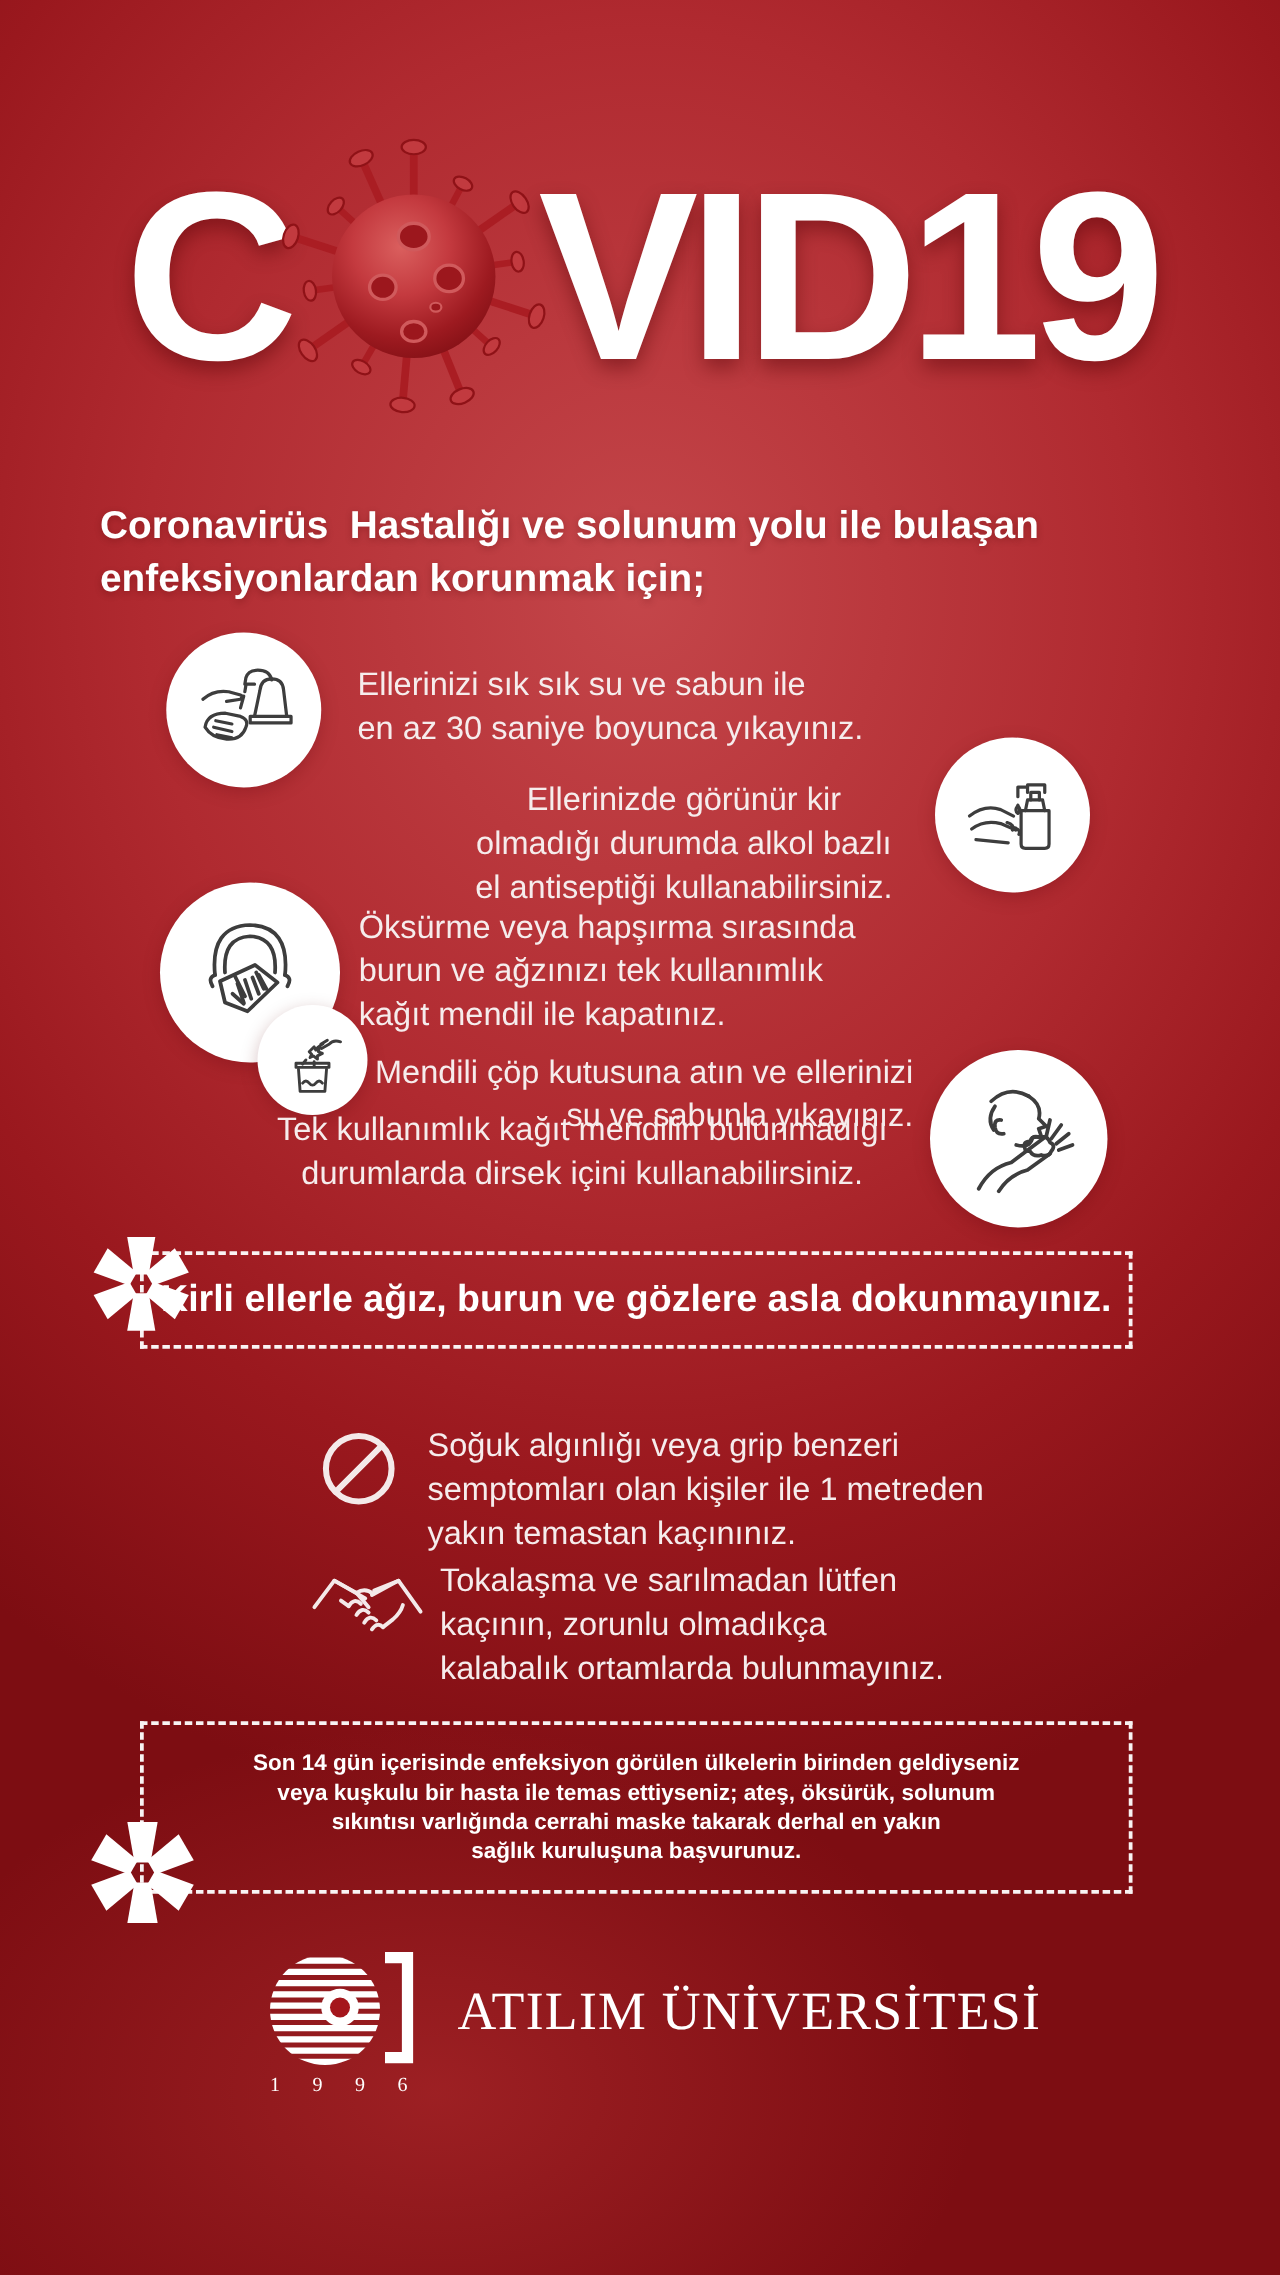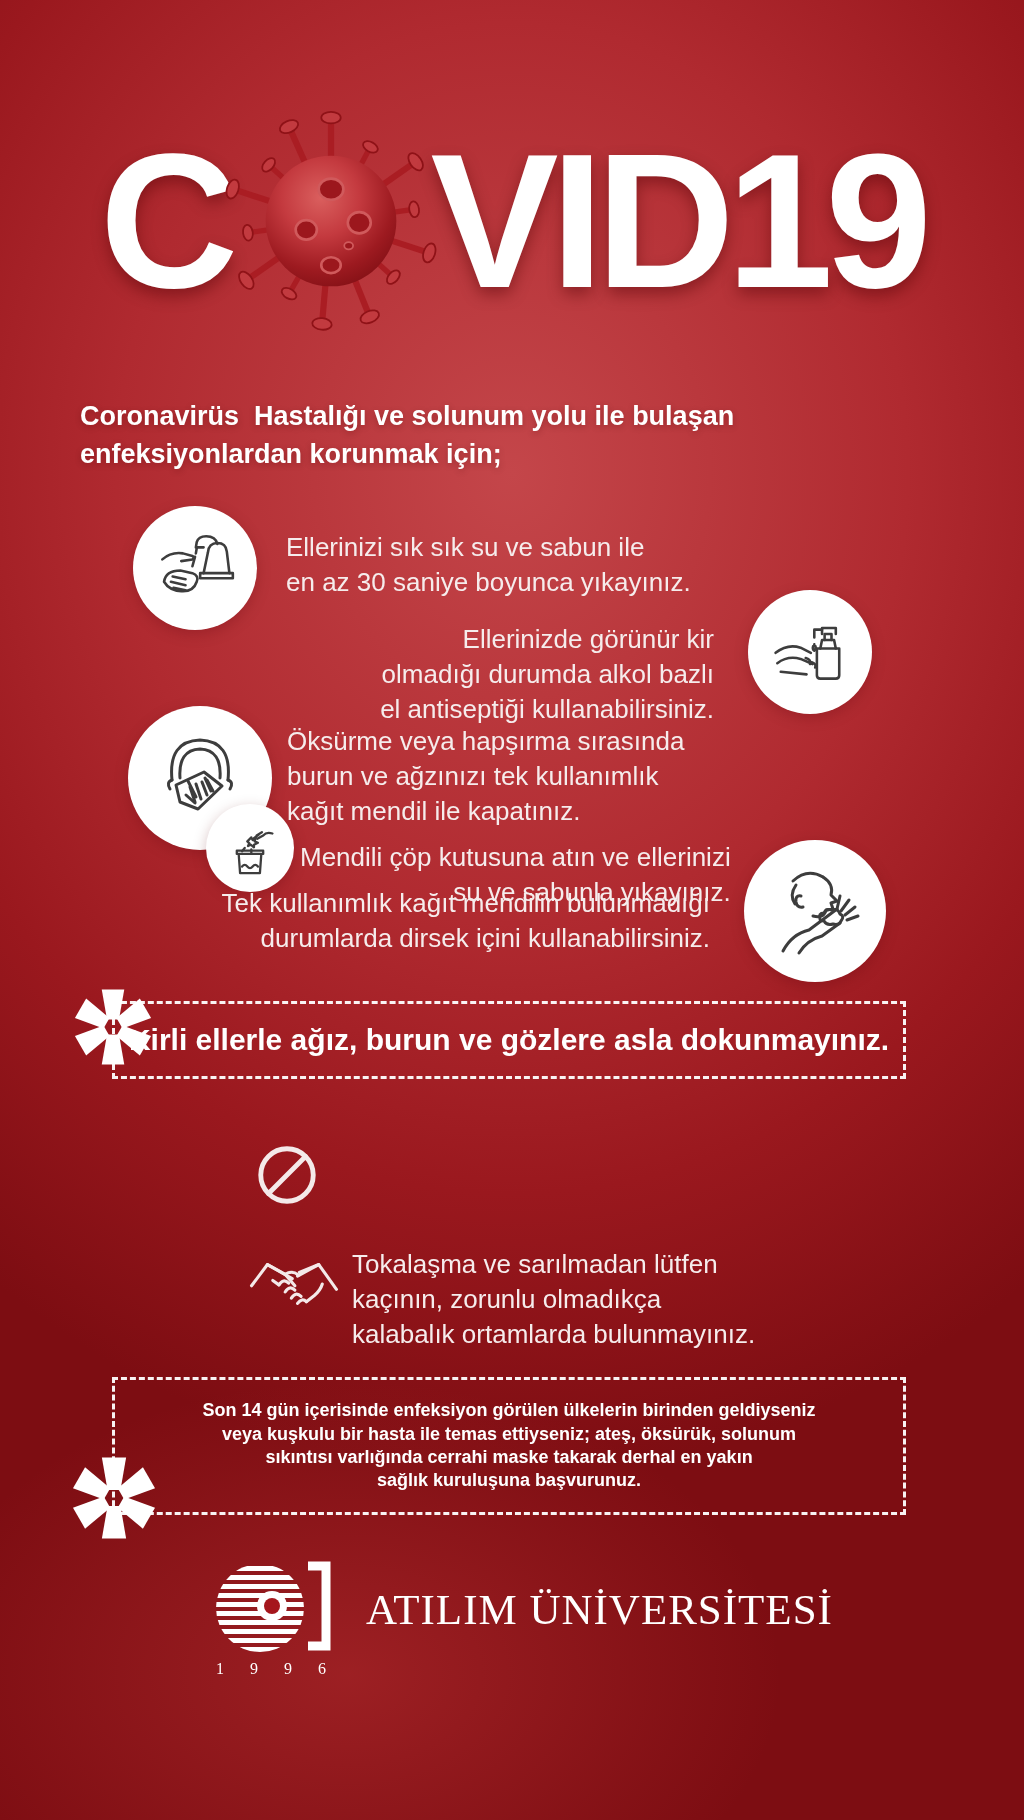--- a/index.html
+++ b/index.html
@@ -11,24 +11,24 @@
       radial-gradient(880px 1000px at 50% 26%, #c4464a 0%, #b02a30 45%, #9a181e 72%, #7d0d12 100%);
   }
   .abs{position:absolute;}
   .pre{white-space:pre-line;}
   
   .title-row{top:96px;left:0;right:0;height:250px;display:flex;justify-content:center;align-items:center;}
   .title-txt{font-size:192px;font-weight:bold;color:#fff;line-height:1;letter-spacing:-8px;
     text-shadow:0 7px 16px rgba(80,0,5,.45);}
   .virus-wrap{width:212px;height:250px;margin:0 -6px;flex:0 0 auto;}
   
-  .heading{left:80px;top:398px;width:880px;font-size:27px;font-weight:bold;color:#ffffff;line-height:1.4;
+  .heading{left:80px;top:398px;width:880px;font-size:31px;font-weight:bold;color:#ffffff;line-height:1.4;
     text-shadow:0 2px 6px rgba(80,0,5,.3);}
   .tip-text{font-size:26px;color:#f6ecec;line-height:1.34;}
-  .t-right{text-align:right;}
+  .t-right{text-align:center;}
   
   .circle{background:#fff;border-radius:50%;display:flex;align-items:center;justify-content:center;
     box-shadow:0 4px 14px rgba(90,5,10,.25);}
   
   .warn-box{border:3px dashed rgba(255,255,255,.95);box-sizing:border-box;
     display:flex;align-items:center;justify-content:center;text-align:center;
     color:#fff;font-weight:bold;}
   #warn1{left:112px;top:1001px;width:794px;height:78px;font-size:30px;}
   #warn2{left:112px;top:1377px;width:794px;height:138px;font-size:18px;line-height:1.3;}
   
@@ -180,20 +180,23 @@
       </g>
     </svg>
   </div>
 
   <div class="abs" style="left:252px;top:1140px;">
     <svg viewBox="0 0 72 72" width="70" height="70" fill="none" stroke="#f4e9e9" stroke-width="5" stroke-linecap="round">
       <circle cx="36" cy="36" r="27"></circle>
       <line x1="17" y1="55" x2="55" y2="17"></line>
     </svg>
   </div>
+  <div class="abs tip-text pre" style="left:342px;top:1139px;">Soğuk algınlığı veya grip benzeri
+semptomları olan kişiler ile 1 metreden
+yakın temastan kaçınınız.</div>
 
   <div class="abs" style="left:248px;top:1252px;">
     <svg viewBox="0 0 104 72" width="92" height="64" fill="none" stroke="#f4e9e9" stroke-width="3.5" stroke-linecap="round" stroke-linejoin="round">
       <path d="M4,38 L22,14 L42,25"></path>
       <path d="M100,42 L80,14 L58,23"></path>
       <path d="M22,14 L50,30 M80,14 L56,27"></path>
       <path d="M42,25 q8,-5 15,1"></path>
       <path d="M35,37 q5,-8 11,-2 M42,45 q5,-8 11,-2 M49,52 q5,-8 11,-2 M56,58 q5,-7 10,-2"></path>
       <path d="M28,32 l7,5"></path>
       <path d="M66,56 l9,-7 q7,-6 9,-13"></path>

